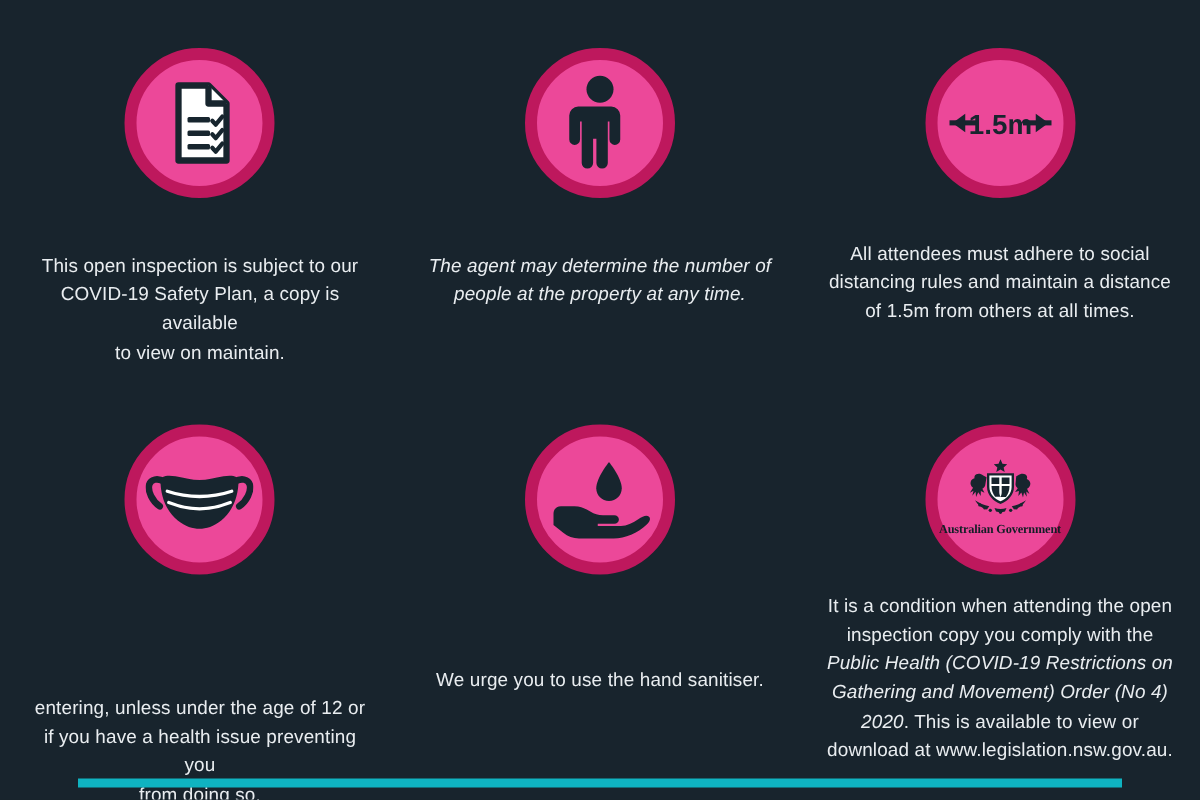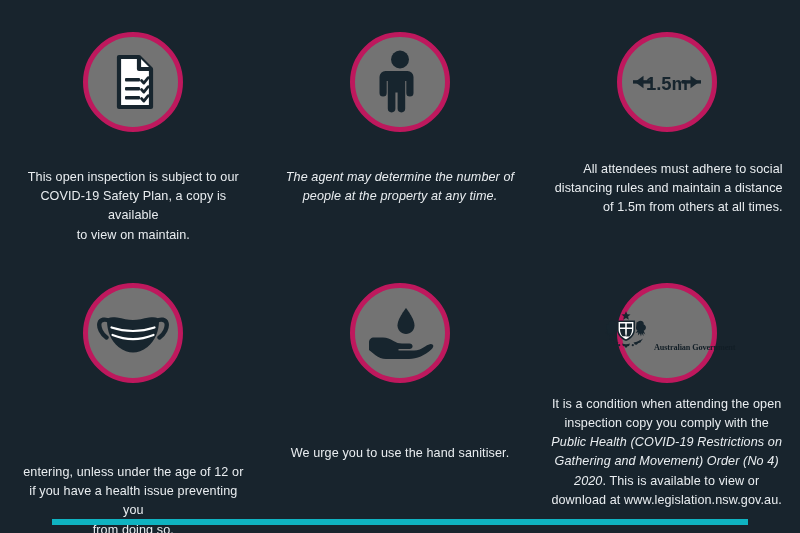--- a/index.html
+++ b/index.html
@@ -36,57 +36,58 @@
     flex-direction: column;
     align-items: center;
   }
   .cell-r1 { padding-top: 32px; }
   .cell-r2 { padding-top: 38px; }
 
   .badge {
     width: 100px;
     height: 100px;
     border-radius: 50%;
-    background: #737373;
-    border: 5px solid #be185d;
+    background: #ec4899;
+    border: 8px solid #be185d;
     box-sizing: border-box;
     display: flex;
     align-items: center;
     justify-content: center;
     flex: 0 0 auto;
   }
   .badge svg { display: block; }
 
   .caption {
     color: #e9edf0;
     font-size: 12.6px;
     line-height: 19.2px;
     text-align: center;
     letter-spacing: 0.1px;
     width: 232px;
   }
   .cap-pos-a { margin-top: 36px; }
   .cap-pos-b { margin-top: 36px; font-style: italic; }
-  .cap-pos-c { margin-top: 28px; text-align: right; }
+  .cap-pos-c { margin-top: 28px; }
   .cap-pos-d { margin-top: 61px; }
   .cap-pos-e { margin-top: 12px; }
   .caption i { font-style: italic; }
 
   .bottom-rule {
     position: absolute;
     left: 52px;
     top: 519px;
     width: 696px;
     height: 6px;
     background: #0fb3c1;
   }
 
   .crest-wrap {
     display: flex;
-    align-items: flex-end;
+    flex-direction: column;
+    align-items: center;
     justify-content: center;
     transform: translateY(-2px);
   }
   .crest-label {
     font-family: "Liberation Serif", serif;
     font-weight: bold;
     font-size: 8.2px;
     color: #121e26;
     letter-spacing: -0.1px;
     margin-top: 1px;

